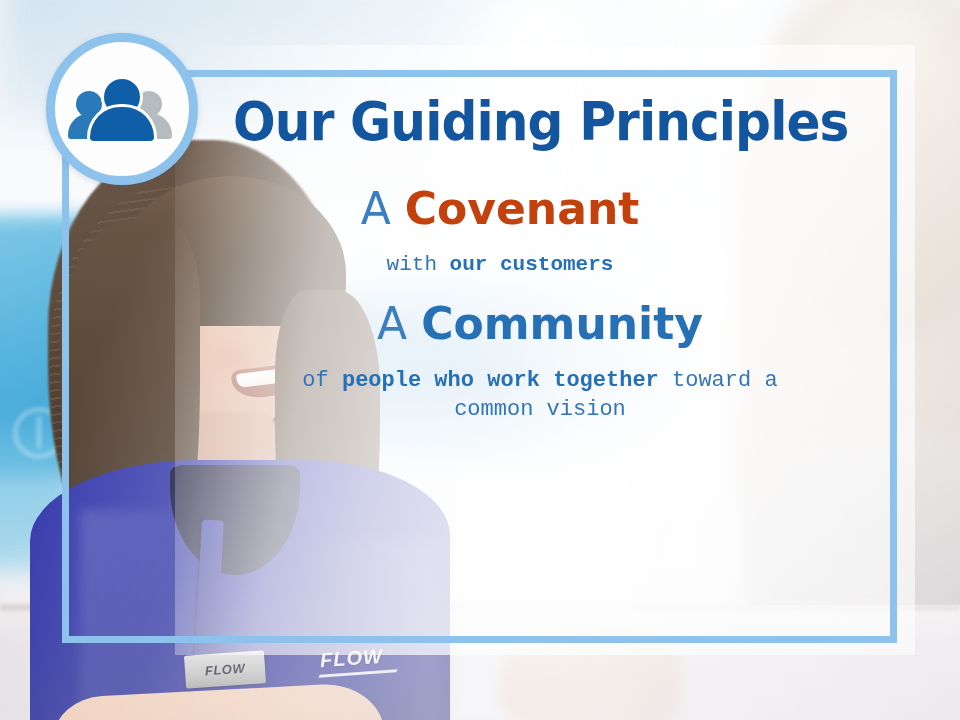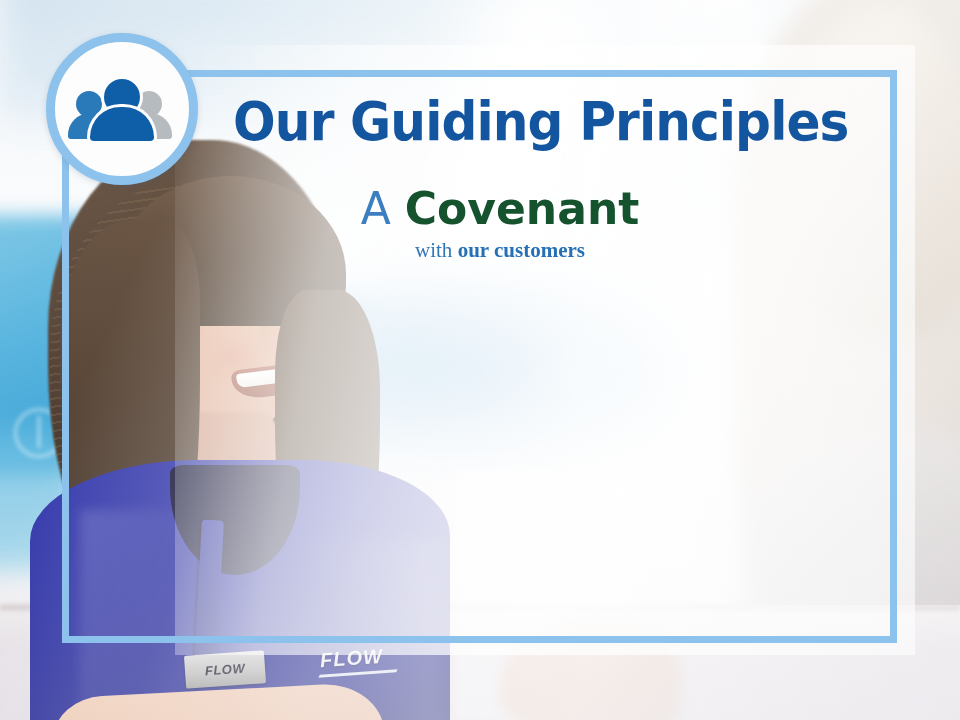--- a/index.html
+++ b/index.html
@@ -381,25 +381,25 @@
     font-family: "DejaVu Sans", sans-serif;
     font-size: 44px;
     line-height: 1.08;
     color: #2f74ba;
     white-space: nowrap;
   }
   .headline .lead { font-weight: normal; color: #3c7fc0; }
   .headline .key  { font-weight: bold; color: #2670b6; }
 
   .subline {
-    font-family: Liberation Serif, serif;
+    font-family: Liberation Mono, monospace;
     font-size: 21px;
     line-height: 1.32;
     color: #3276b8;
-    margin-top: 4px;
+    margin-top: 18px;
   }
   .subline b { font-weight: bold; color: #2670b6; }
 
   .block-covenant  { left: 240px; top: 185px; width: 520px; }
   .block-community { left: 260px; top: 300px; width: 560px; }
   .block-commitment{ left: 300px; top: 462px; width: 580px; }
   .block-community .subline,
   .block-commitment .subline { font-size: 22px; }
 </style>
 </head>
@@ -479,22 +479,28 @@
       <div class="pi-body pi-right-body"></div>
       <div class="pi-head pi-mid-head"></div>
       <div class="pi-body pi-mid-body"></div>
     </div>
   </div>
 
   <div class="title" style="color: rgb(19, 85, 159);">Our Guiding Principles</div>
 
   <div class="block block-covenant">
     <div class="headline">
-      <span class="lead" style="color: rgb(60, 127, 192);">A </span><span class="key" style="color: #14532d;">Covenant</span>
+      <span class="lead" style="color: rgb(60, 127, 192);">A </span><span class="key" style="color: #c2410c;">Covenant</span>
     </div>
     <div class="subline" style="color: rgb(50, 118, 184);"><span>with </span><b>our customers</b></div>
   </div>
 
+  <div class="block block-community">
+    <div class="headline">
+      <span class="lead" style="color: rgb(60, 127, 192);">A </span><span class="key" style="color: rgb(38, 112, 182);">Community</span>
+    </div>
+    <div class="subline" style="color: rgb(50, 118, 184);"><span>of </span><b>people who work together</b><span> toward a common vision</span></div>
+  </div>
 
   <div class="block block-commitment">
   </div>
 
 </div>
 
 </body></html>

